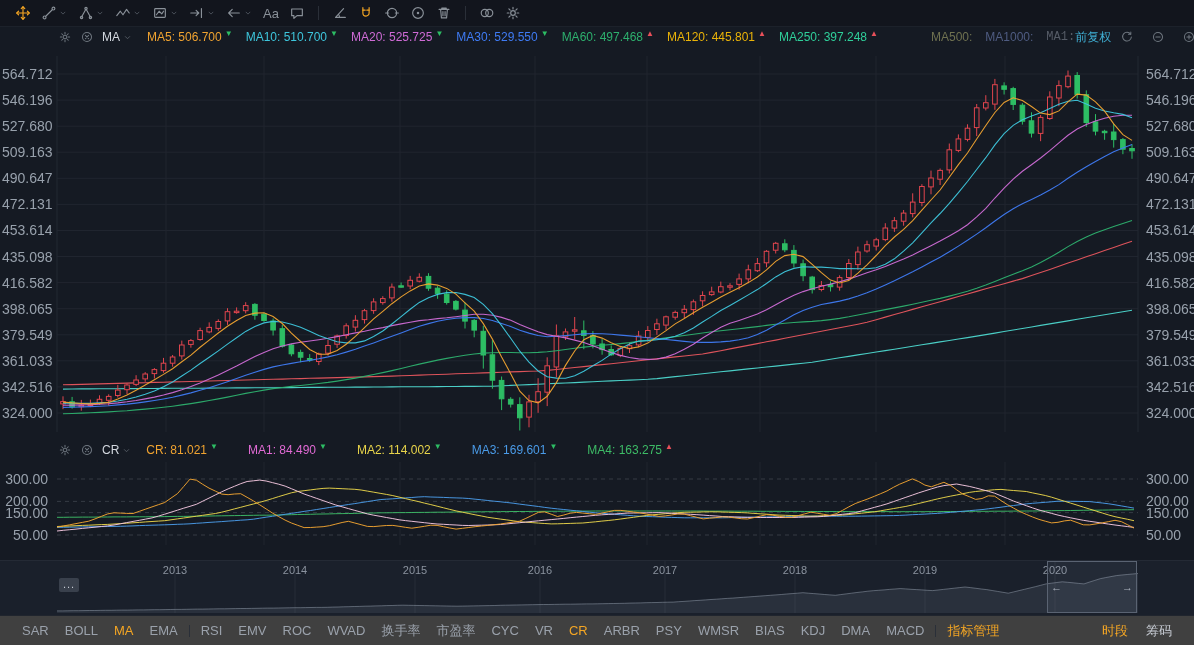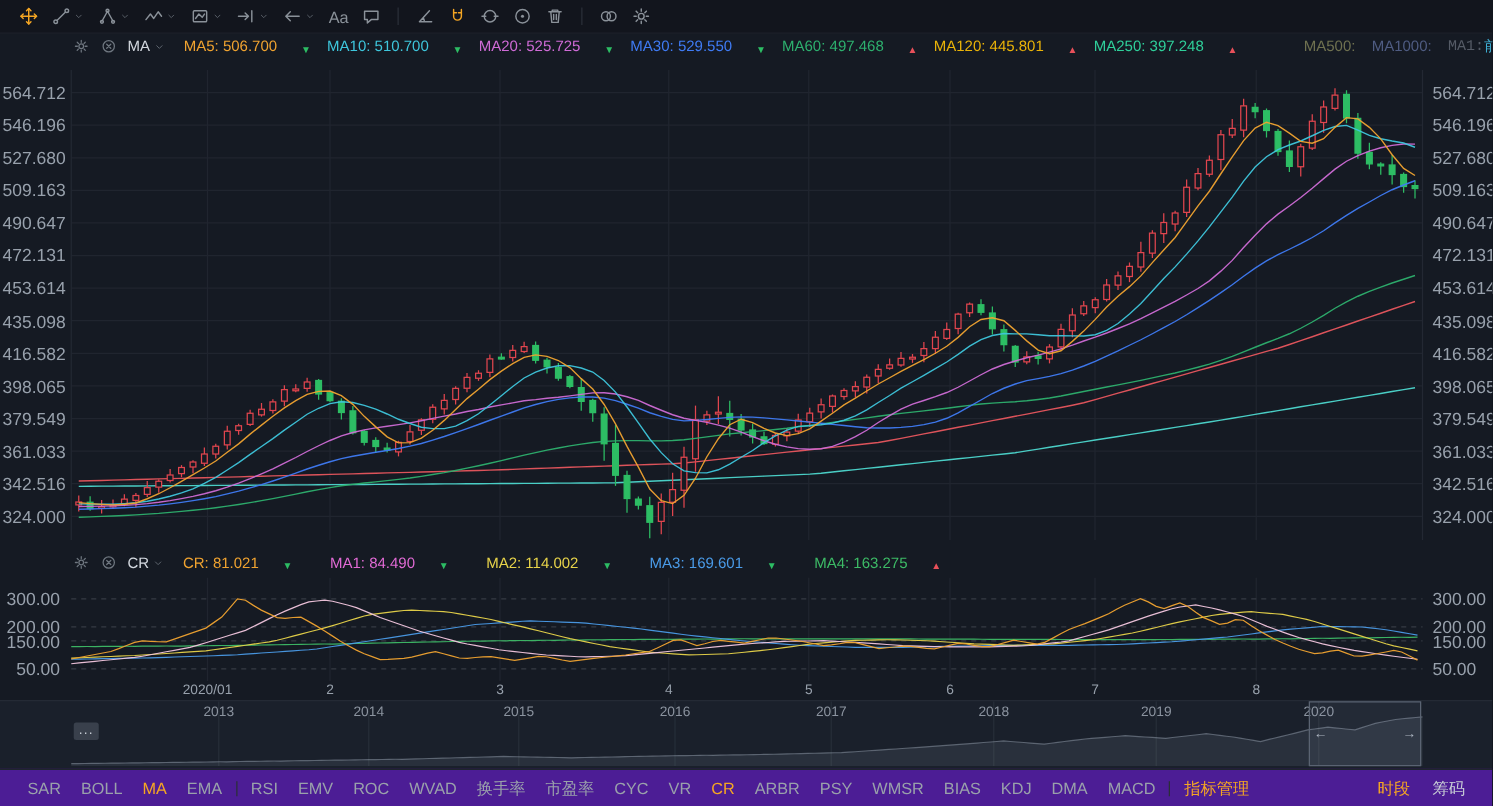--- a/index.html
+++ b/index.html
@@ -16,21 +16,21 @@
 
   
   .ind-row{position:absolute;left:0;right:0;display:flex;align-items:center;padding-left:58px;font-size:12px;white-space:nowrap;}
   #maRow{top:26px;height:22px;}
   #crRow{top:438px;height:24px;}
   .ind-row .ic{margin-right:8px;cursor:pointer;}
   .ind-name{color:#d3d8df;display:flex;align-items:center;gap:2px;margin-right:14px;cursor:pointer;}
   .items{display:flex;align-items:center;}
   #maItems{gap:13px;}
   #crItems{gap:30px;}
-  .item{display:flex;align-items:flex-end;gap:19px;}
+  .item{display:flex;align-items:flex-start;gap:3px;}
   .tri{font-size:8px;line-height:1;}
   .row-right{margin-left:auto;display:flex;align-items:center;gap:9px;padding-right:12px;}
   .adjust{color:#3fafd4;cursor:pointer;}
   .ic{color:#6e767f;display:inline-flex;align-items:center;}
   .ic svg{display:block;}
 
   
   #mainChartWrap{position:absolute;top:48px;left:0;width:1194px;height:390px;}
   #crChartWrap{position:absolute;top:462px;left:0;width:1194px;height:83px;}
   svg.chart{position:absolute;top:0;left:0;}
@@ -45,21 +45,21 @@
   
   #navArea{position:absolute;top:560px;left:0;width:1194px;height:54px;background:#1a202b;border-top:1px solid #242a35;border-bottom:1px solid #10141b;}
   .yearlab{position:absolute;top:3px;font-size:11px;color:#8b939f;transform:translateX(-50%);}
   .selwin{position:absolute;top:0;height:52px;border:1px solid #5a6372;background:rgba(150,168,196,0.08);box-sizing:border-box;cursor:grab;}
   .selwin .arr{position:absolute;top:50%;transform:translateY(-50%);font-size:11px;color:#aeb6c2;cursor:ew-resize;}
   .selwin .arr.l{left:3px;}
   .selwin .arr.r{right:3px;}
   .more{position:absolute;left:59px;top:17px;width:20px;height:14px;background:#39404c;color:#c6ccd4;font-size:11px;line-height:12px;letter-spacing:1px;text-align:center;border-radius:2px;cursor:pointer;}
 
   
-  .tabbar{position:absolute;bottom:0;left:0;right:0;height:29px;background:#4c1d95;border-top:1px solid #20252e;display:flex;align-items:center;padding:0 14px;font-size:13px;}
+  .tabbar{position:absolute;bottom:0;left:0;right:0;height:29px;background:#404040;border-top:1px solid #20252e;display:flex;align-items:center;padding:0 14px;font-size:13px;}
   .tab{color:#9aa1ab;padding:0 8px;cursor:pointer;white-space:nowrap;}
   .tab.active{color:#f5a623;}
   .tab.light{color:#c9ced6;}
   .tab-sep{width:1px;height:12px;background:#2a2f38;margin:0 3px;}
   .tabs-right{margin-left:auto;display:flex;align-items:center;gap:2px;}
 </style>
 </head>
 <body>
 
 <div class="app">
@@ -640,30 +640,20 @@
       <div class="ylab l" style="top: 11px;">300.00</div>
       <div class="ylab r" style="top: 11px;">300.00</div>
       <div class="ylab l" style="top: 33px;">200.00</div>
       <div class="ylab r" style="top: 33px;">200.00</div>
       <div class="ylab l" style="top: 45px;">150.00</div>
       <div class="ylab r" style="top: 45px;">150.00</div>
       <div class="ylab l" style="top: 67px;">50.00</div>
       <div class="ylab r" style="top: 67px;">50.00</div>
     </div>
 
-  <div id="timeAxis">
-      <div class="xlab" style="left: 166px;">2020/01</div>
-      <div class="xlab" style="left: 264px;">2</div>
-      <div class="xlab" style="left: 400px;">3</div>
-      <div class="xlab" style="left: 535px;">4</div>
-      <div class="xlab" style="left: 647px;">5</div>
-      <div class="xlab" style="left: 760px;">6</div>
-      <div class="xlab" style="left: 876px;">7</div>
-      <div class="xlab" style="left: 1005px;">8</div>
-    </div>
 
   <div id="navArea">
       <svg class="chart" width="1194" height="52" xmlns="http://www.w3.org/2000/svg">
         <line x1="175" y1="0" x2="175" y2="52" stroke="#262d38" stroke-width="1"></line>
         <line x1="295" y1="0" x2="295" y2="52" stroke="#262d38" stroke-width="1"></line>
         <line x1="415" y1="0" x2="415" y2="52" stroke="#262d38" stroke-width="1"></line>
         <line x1="540" y1="0" x2="540" y2="52" stroke="#262d38" stroke-width="1"></line>
         <line x1="665" y1="0" x2="665" y2="52" stroke="#262d38" stroke-width="1"></line>
         <line x1="795" y1="0" x2="795" y2="52" stroke="#262d38" stroke-width="1"></line>
         <line x1="925" y1="0" x2="925" y2="52" stroke="#262d38" stroke-width="1"></line>

